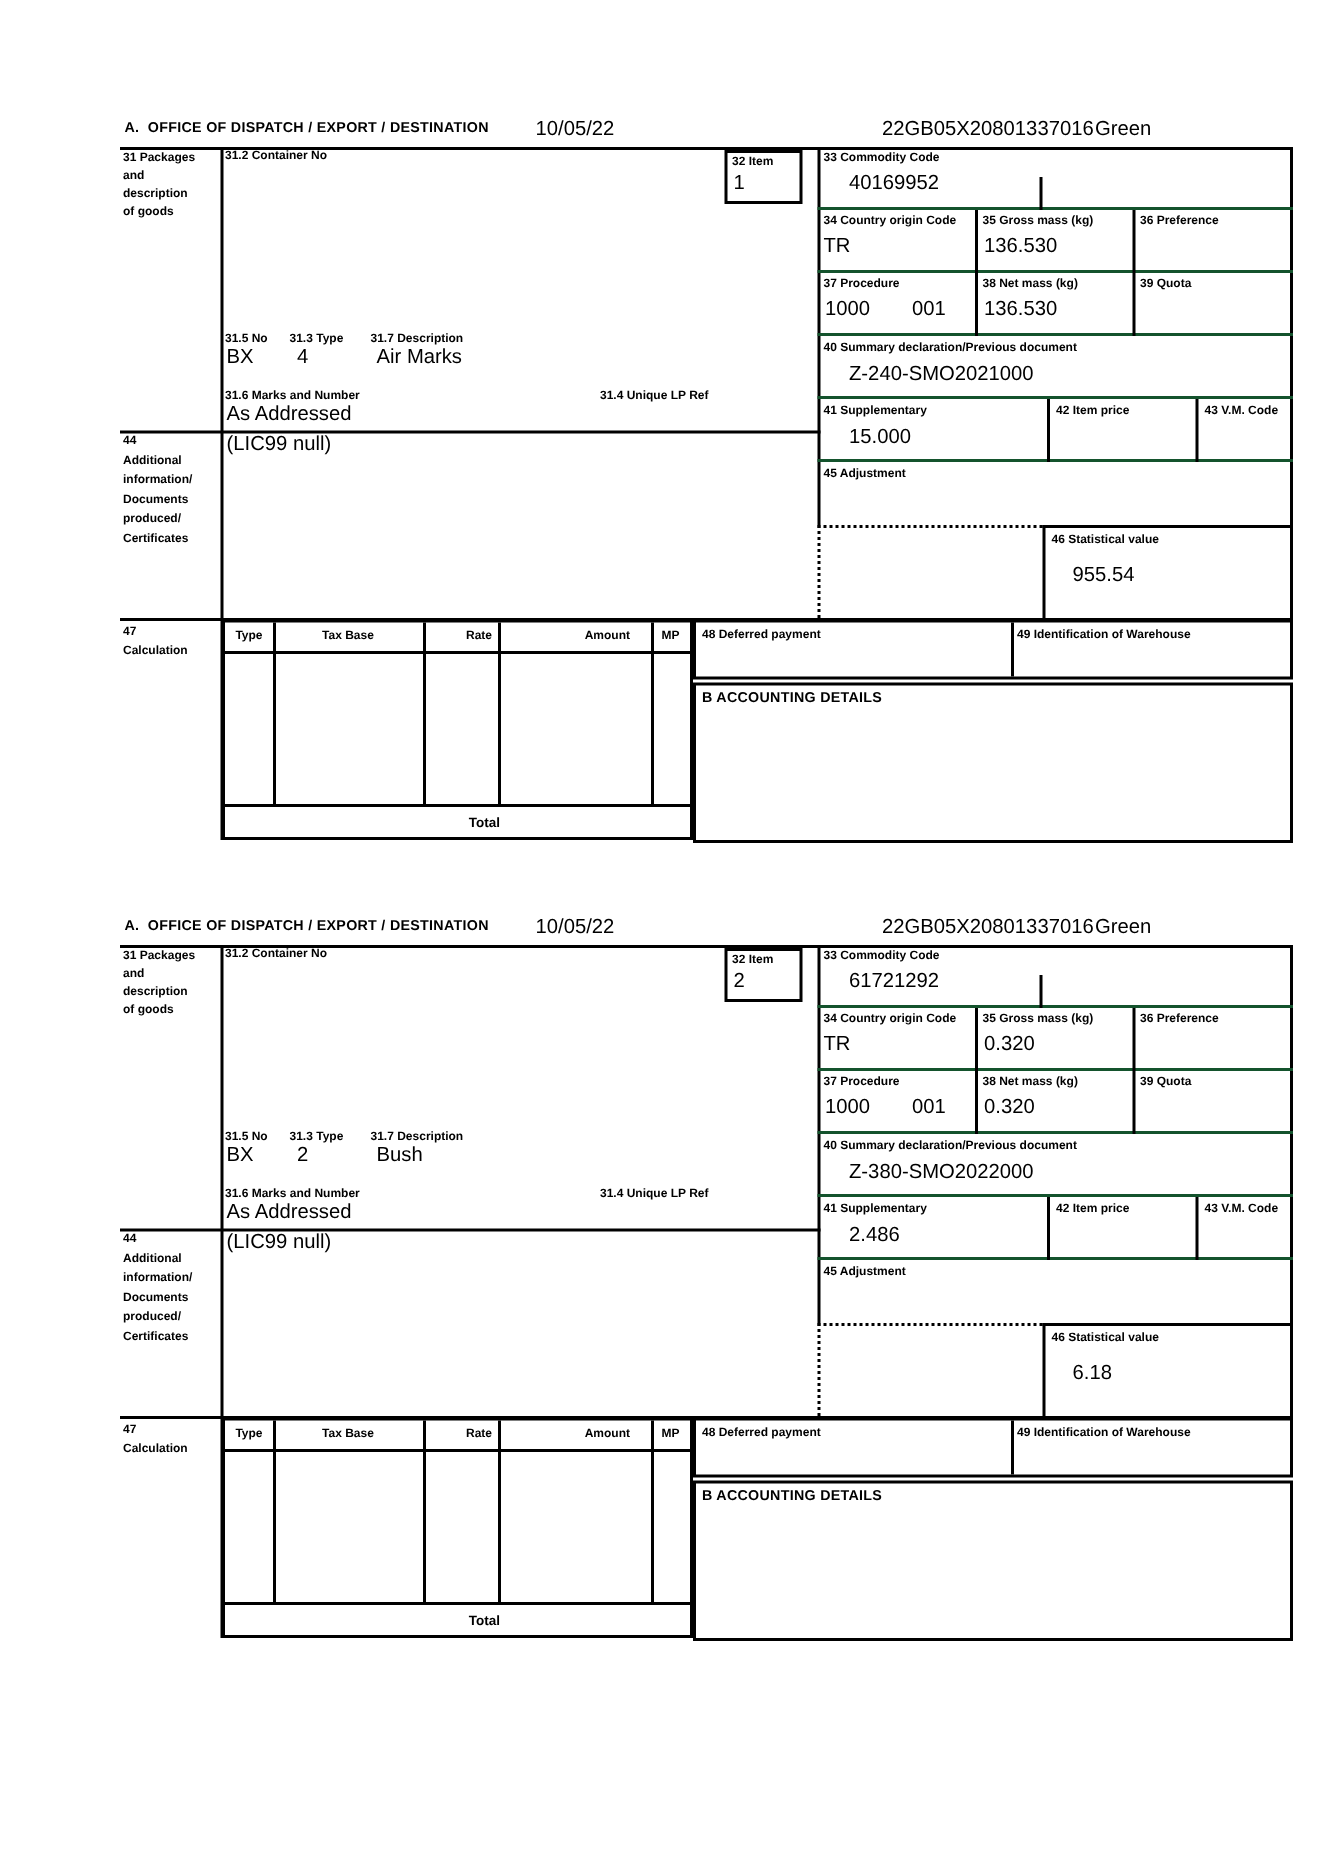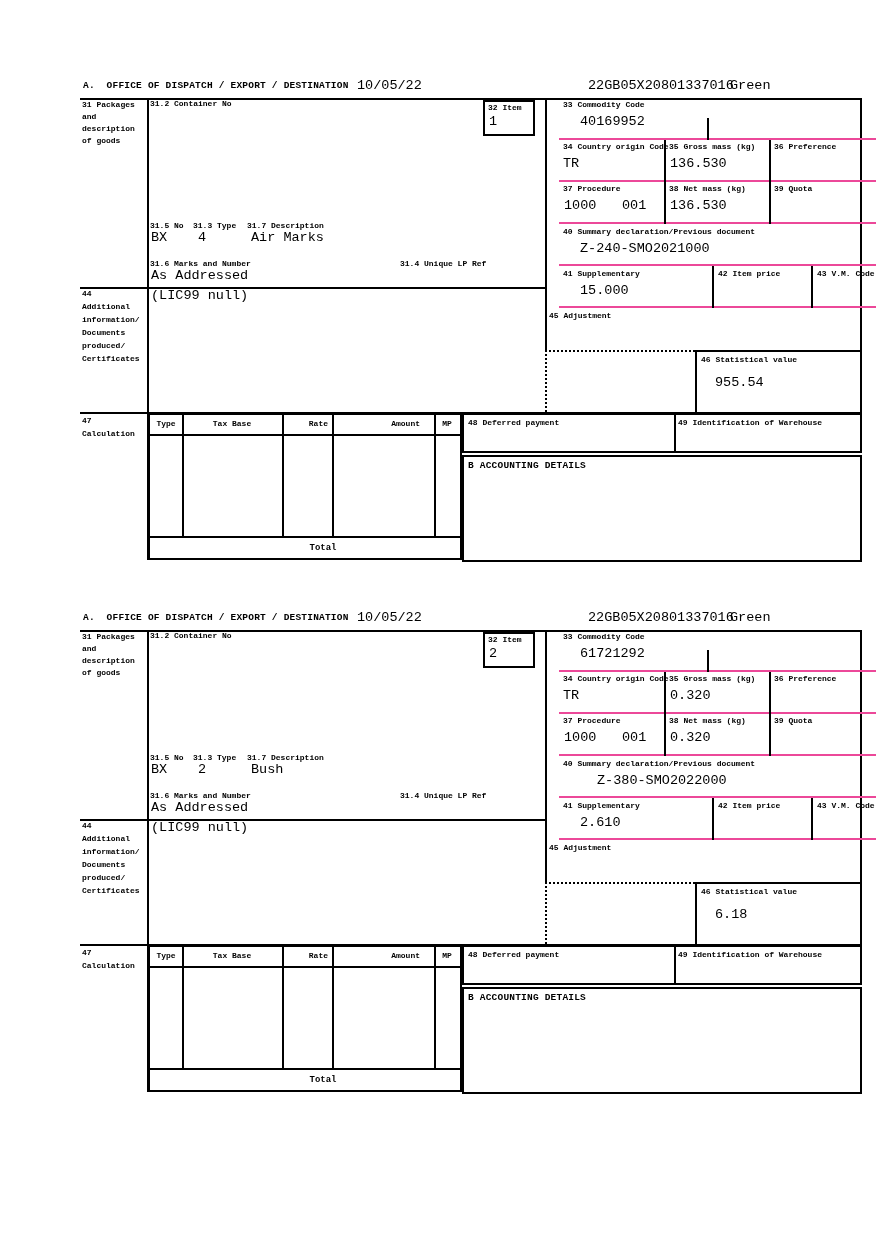--- a/index.html
+++ b/index.html
@@ -1,28 +1,28 @@
 <!DOCTYPE html>
 <html><head>
 <meta charset="utf-8">
 <style>
   html,body{margin:0;padding:0;background:#fff;}
   #page{position:relative;width:882px;height:1250px;background:#fff;color:#000;
-        font-family:Liberation Mono, monospace;overflow:hidden;}
+        font-family:Liberation Sans, sans-serif;overflow:hidden;}
   .block{position:absolute;left:80px;width:784px;height:490px;}
   .t{position:absolute;white-space:pre;line-height:1;}
   .lb{font-size:8px;font-weight:bold;}
   .lb2{font-size:9.5px;font-weight:bold;letter-spacing:.2px;}
   .val{font-size:13.5px;}
   .hl{position:absolute;border-top:2px solid #000;}
   .vl{position:absolute;border-left:2px solid #000;}
   .hld{position:absolute;border-top:2px dotted #000;}
   .vld{position:absolute;border-left:2px dotted #000;}
   .cell{position:absolute;box-sizing:border-box;}
-  .bb{border-bottom:2px solid #ec4899;margin-left:14px;}
+  .bb{border-bottom:2px solid #14532d;}
   .bl{border-left:2px solid #000;}
   .btp{border-top:2px solid #000;}
   .box{position:absolute;box-sizing:border-box;border:2px solid #000;}
 </style>
 </head>
 <body>
 
 <div id="page">
   <div id="blocks">
   <section class="block" style="top: 78px;">
@@ -243,27 +243,27 @@
         <div class="t lb" style="left:3px;top:3px;">38 Net mass (kg)</div>
         <div class="t val" style="left:4px;top:17px;">0.320</div>
       </div>
       <div class="cell bl" style="left:210px;top:0;width:107px;height:42px;">
         <div class="t lb" style="left:3px;top:3px;">39 Quota</div>
       </div>
     </div>
 
     <div class="cell bb" style="left:465px;top:146px;width:317px;height:42px;">
       <div class="t lb" style="left:4px;top:4px;">40 Summary declaration/Previous document</div>
-      <div class="t val" style="left:38px;top:18px;">Z-380-SMO2022000</div>
+      <div class="t val" style="left:21px;top:18px;">Z-380-SMO2022000</div>
     </div>
 
     <div class="cell bb" style="left:465px;top:188px;width:317px;height:42px;">
       <div class="cell" style="left:0;top:0;width:153px;height:42px;">
         <div class="t lb" style="left:4px;top:4px;">41 Supplementary</div>
-        <div class="t val" style="left:21px;top:18px;">2.610</div>
+        <div class="t val" style="left:21px;top:18px;">2.486</div>
       </div>
       <div class="cell bl" style="left:153px;top:0;width:99px;height:42px;">
         <div class="t lb" style="left:4px;top:4px;">42 Item price</div>
       </div>
       <div class="cell bl" style="left:252px;top:0;width:65px;height:42px;">
         <div class="t lb" style="left:4px;top:4px;">43 V.M. Code</div>
       </div>
     </div>
 
     <div class="cell" style="left:465px;top:230px;width:317px;height:42px;">

